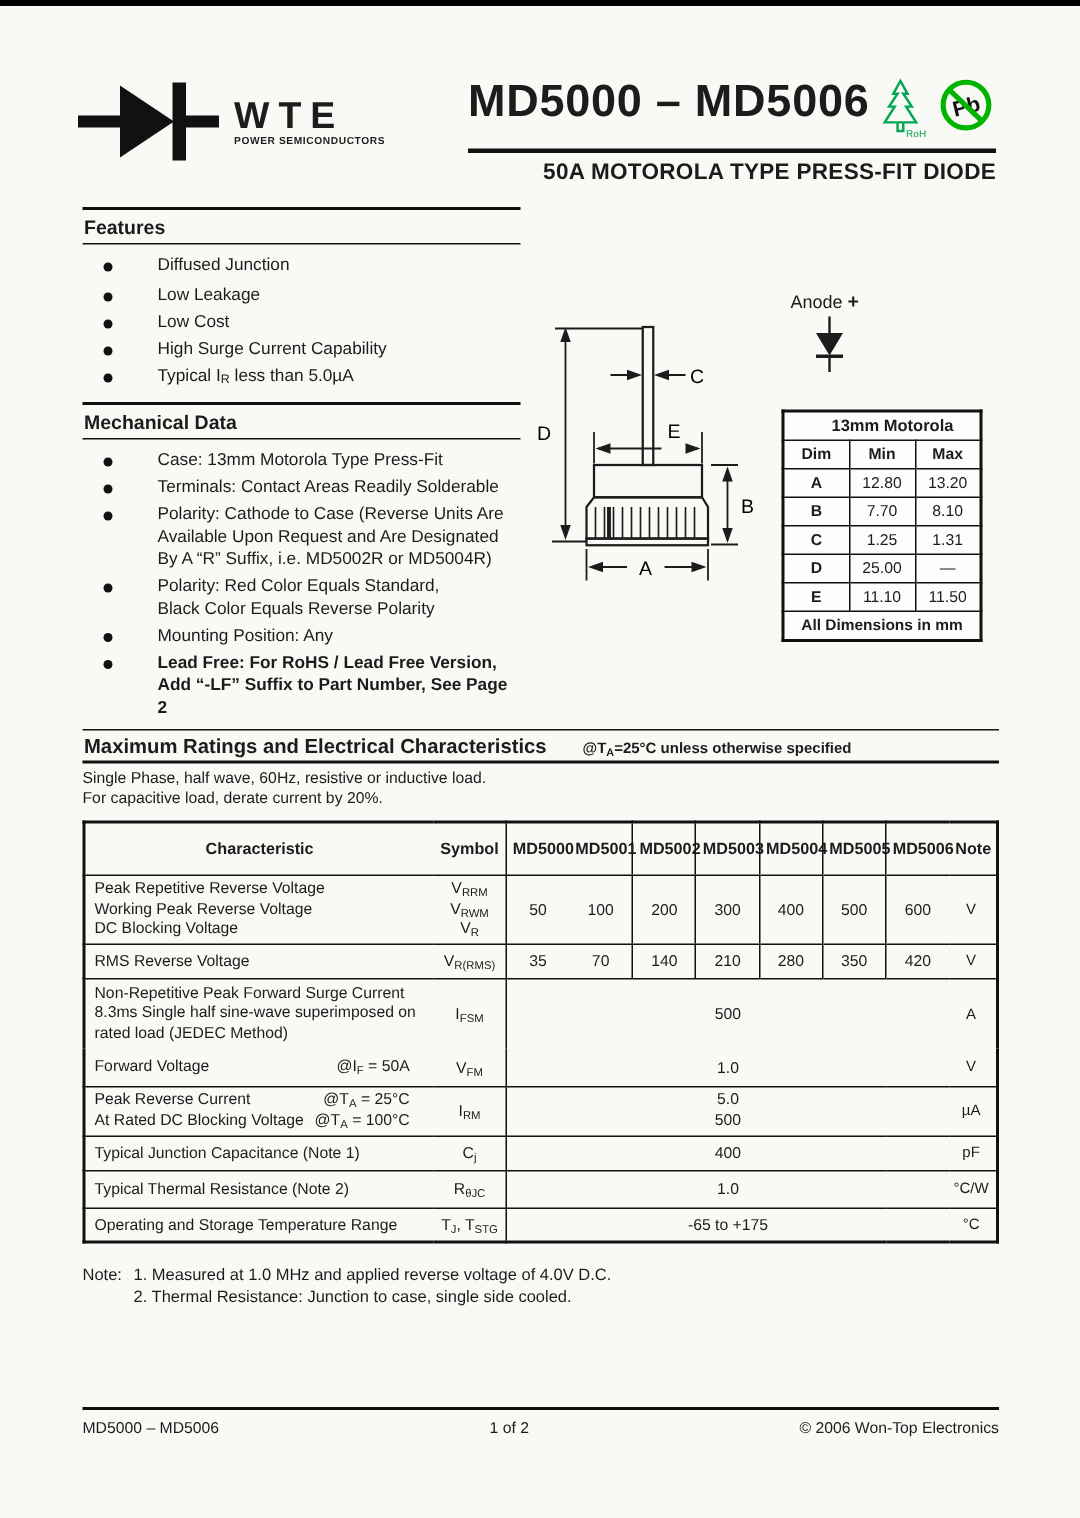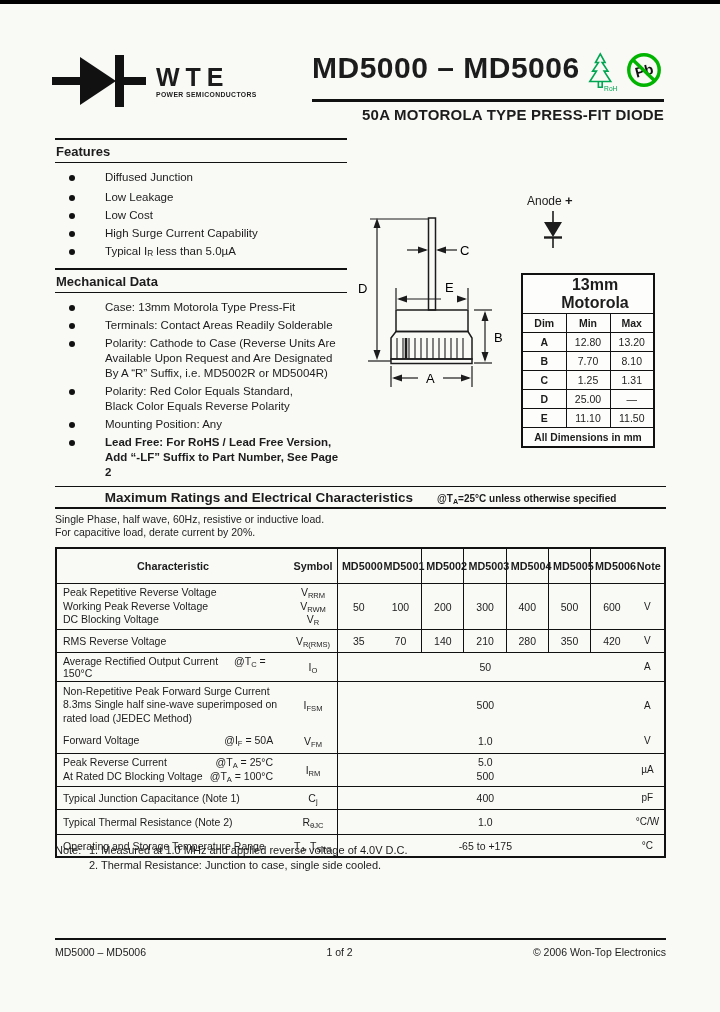--- a/index.html
+++ b/index.html
@@ -20,42 +20,42 @@
   .title-block{left:312px;top:50px;width:352px;}
   .title-row{display:flex;align-items:flex-start;gap:6px;}
   .doc-title{font-size:30px;font-weight:bold;letter-spacing:.5px;line-height:36px;white-space:nowrap;}
   .title-rule{height:3px;background:#111;margin-top:3px;}
   .doc-subtitle{text-align:right;font-size:15px;font-weight:bold;margin-top:4px;letter-spacing:.2px;}
 
   
   .section-head{border-top:2.5px solid #111;border-bottom:1.6px solid #111;
     font-size:13px;font-weight:bold;padding:4px 1px 3px 1px;}
   .rat-head-rule-top{height:1.2px;background:#111;}
-  .rat-head{display:flex;align-items:baseline;gap:24px;padding:3px 1px 2px 1px;justify-content:center;}
+  .rat-head{display:flex;align-items:baseline;gap:24px;padding:3px 1px 2px 1px;}
   .rat-head .h{font-size:13.5px;font-weight:bold;}
   .rat-head .n{font-size:10px;font-weight:bold;}
   .rat-head-rule-bot{height:2.2px;background:#111;}
   .rat-intro{font-size:10.5px;line-height:13px;margin-top:4px;}
 
   
   .blist{margin-top:7px;}
   .bullet-item{position:relative;padding-left:50px;margin-bottom:3px;
     font-size:11.5px;line-height:15px;}
   .bullet-item .bullet{position:absolute;left:14px;top:5px;width:6px;height:6px;
     border-radius:50%;background:#111;}
   .bullet-item.gap{margin-bottom:5px;}
   .bline{display:block;}
   .bold{font-weight:bold;}
   .smallsub{font-size:.72em;vertical-align:-1px;}
 
   
   .dimtable{border-collapse:collapse;table-layout:fixed;width:134px;
     border:2px solid #111;background:#fdfdfb;font-size:10.5px;}
   .dimtable td,.dimtable th{border:1.2px solid #111;text-align:center;padding:1px 2px;height:16px;}
-  .dimtable .ttl{font-weight:bold;font-size:16px;padding-left:16px;}
+  .dimtable .ttl{font-weight:bold;font-size:11px;padding-left:16px;}
   .dimtable th{font-weight:bold;}
   .dimtable .dimcol{font-weight:bold;width:30px;}
   .dimtable .ftr{font-weight:bold;font-size:10.3px;}
 
   
   .rtable{border-collapse:collapse;table-layout:fixed;width:611px;margin-top:8px;
     border:2px solid #111;font-size:10.5px;}
   .rtable th,.rtable td{padding:2px 4px;vertical-align:middle;border-bottom:1.2px solid #111;}
   .rtable th{font-weight:bold;font-size:10.8px;text-align:center;height:30px;}
   .rtable td.ch{ text-align:left;padding-left:6px;padding-right:4px;}
@@ -368,28 +368,20 @@
       <td class="pc">35</td>
       <td class="pc">70</td>
       <td class="pc bL">140</td>
       <td class="pc bL">210</td>
       <td class="pc bL">280</td>
       <td class="pc bL">350</td>
       <td class="pc bL">420</td>
       <td class="unit">V</td>
     </tr>
 
-    <tr style="height:25px;">
-      <td class="ch">
-        <span>Average Rectified Output Current</span><span class="cond-gap"><span>@T</span><sub>C</sub><span> = 150°C</span></span>
-      </td>
-      <td class="sym"><span>I</span><sub>O</sub></td>
-      <td class="spanv" colspan="7">50</td>
-      <td class="unit">A</td>
-    </tr>
 
     <tr class="nb" style="height:47px;">
       <td class="ch">
         <span class="chline">Non-Repetitive Peak Forward Surge Current</span>
         <span class="chline">8.3ms Single half sine-wave superimposed on</span>
         <span class="chline">rated load (JEDEC Method)</span>
       </td>
       <td class="sym"><span>I</span><sub>FSM</sub></td>
       <td class="spanv" colspan="7">500</td>
       <td class="unit">A</td>

